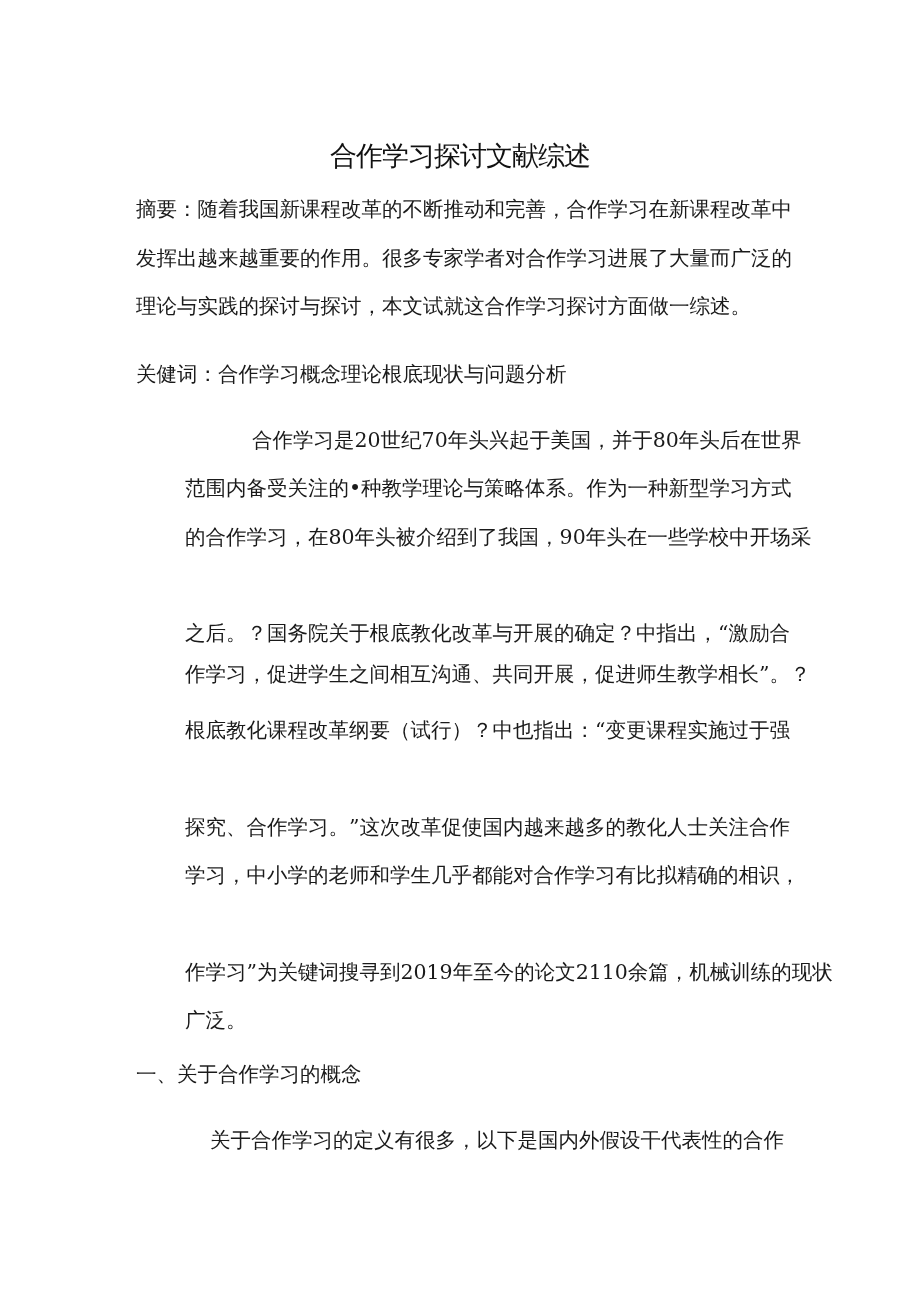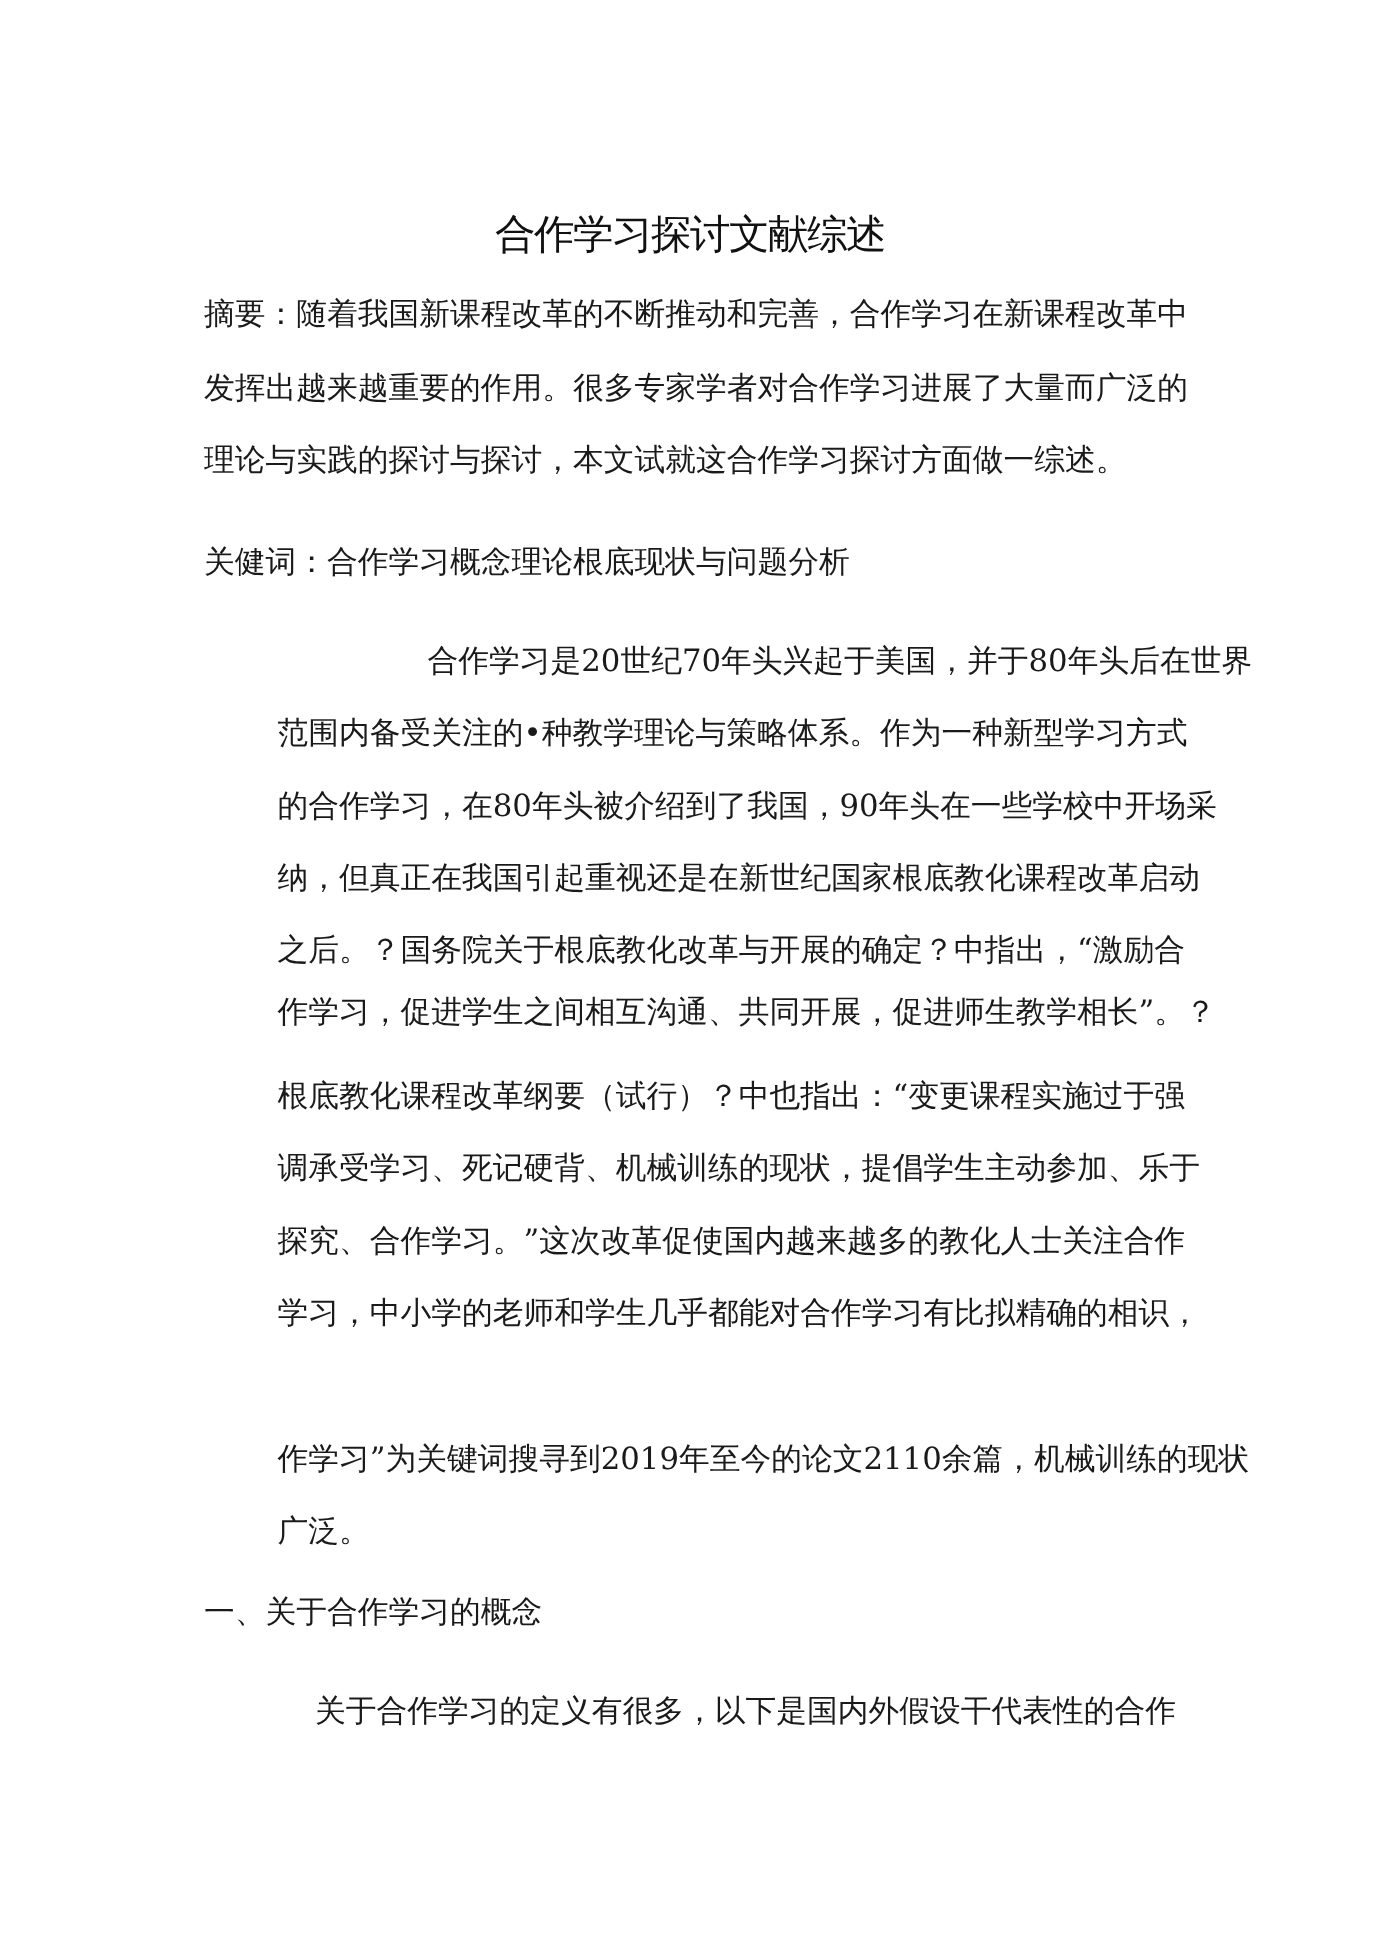--- a/index.html
+++ b/index.html
@@ -18,28 +18,26 @@
 
 <div class="page">
   <div class="title">合作学习探讨文献综述</div>
 
   <div class="line abs" style="top:195px">摘要：随着我国新课程改革的不断推动和完善，合作学习在新课程改革中</div>
   <div class="line abs" style="top:244px">发挥出越来越重要的作用。很多专家学者对合作学习进展了大量而广泛的</div>
   <div class="line abs" style="top:292px">理论与实践的探讨与探讨，本文试就这合作学习探讨方面做一综述。</div>
 
   <div class="line abs" style="top:360px">关健词：合作学习概念理论根底现状与问题分析</div>
 
-  <div class="line body" style="top:426px; left:285px">合作学习是20世纪70年头兴起于美国，并于80年头后在世界</div>
+  <div class="line body" style="top:426px; left:252px">合作学习是20世纪70年头兴起于美国，并于80年头后在世界</div>
   <div class="line body" style="top:474px">范围内备受关注的•种教学理论与策略体系。作为一种新型学习方式</div>
   <div class="line body" style="top:523px">的合作学习，在80年头被介绍到了我国，90年头在一些学校中开场采</div>
-  <div class="line body" style="top:571px">纳，但真正在我国引起重视还是在新世纪国家根底教化课程改革启动</div>
   <div class="line body" style="top:619px">之后。？国务院关于根底教化改革与开展的确定？中指出，“激励合</div>
   <div class="line body" style="top:660px">作学习，促进学生之间相互沟通、共同开展，促进师生教学相长”。？</div>
   <div class="line body" style="top:716px">根底教化课程改革纲要（试行）？中也指出：“变更课程实施过于强</div>
-  <div class="line body" style="top:764px">调承受学习、死记硬背、机械训练的现状，提倡学生主动参加、乐于</div>
   <div class="line body" style="top:813px">探究、合作学习。”这次改革促使国内越来越多的教化人士关注合作</div>
   <div class="line body" style="top:861px">学习，中小学的老师和学生几乎都能对合作学习有比拟精确的相识，</div>
   <div class="line body" style="top:958px">作学习”为关键词搜寻到2019年至今的论文2110余篇，机械训练的现状</div>
   <div class="line body" style="top:1006px">广泛。</div>
 
   <div class="line abs" style="top:1060px">一、关于合作学习的概念</div>
   <div class="line" style="top:1126px; left:210px">关于合作学习的定义有很多，以下是国内外假设干代表性的合作</div>
 </div>
 
 </body></html>

